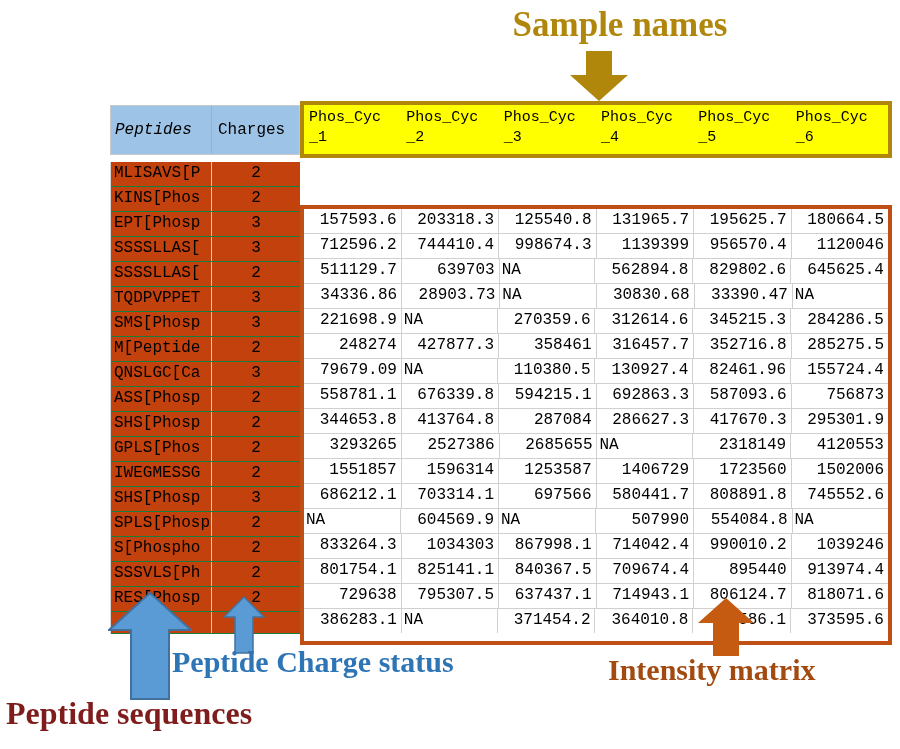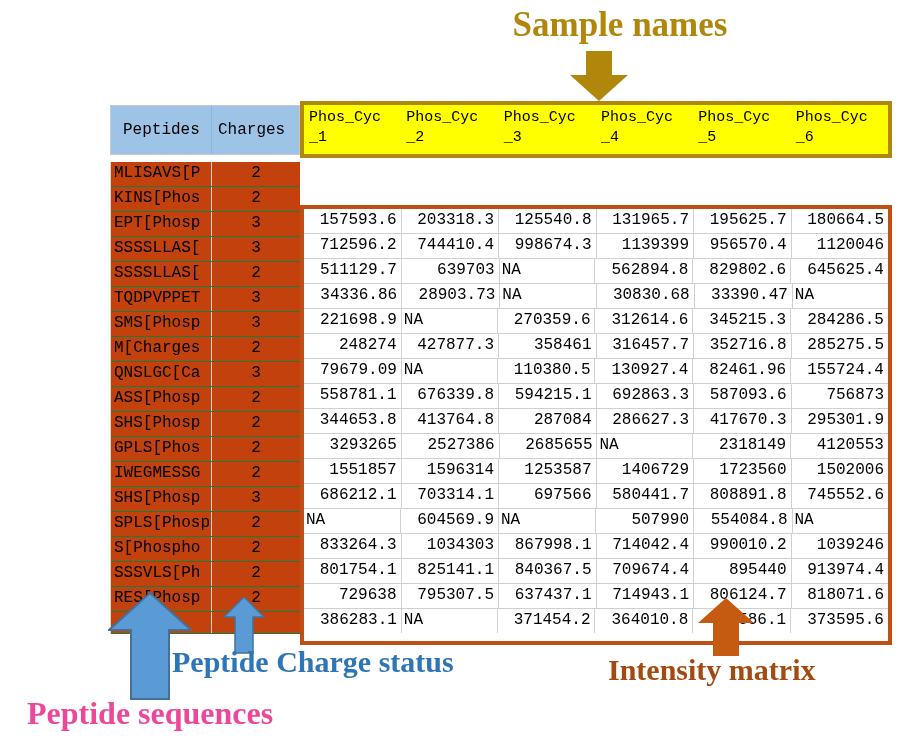--- a/index.html
+++ b/index.html
@@ -10,22 +10,22 @@
 
   
   .title{left:455px;top:3px;width:330px;text-align:center;
          font:bold 35px/44px "Liberation Serif",serif;color:#B0860B;}
   .gold-arrow{left:570px;top:51px;}
 
   
   .blue-header{left:110px;top:105px;width:190px;height:50px;display:flex;
                background:#9DC3E6;border:1px solid #c9c9c9;box-sizing:border-box;
                font-size:16px;color:#000;align-items:center;}
-  .pep-h{width:101px;padding-left:12px;border-right:1px solid #8fb4d9;height:100%;
-         display:flex;align-items:center;box-sizing:border-box;}
+  .pep-h{width:101px;padding-left:4px;border-right:1px solid #8fb4d9;height:100%;
+         display:flex;align-items:center;box-sizing:border-box;font-style:italic;}
   .chg-h{width:87px;padding-left:6px;display:flex;align-items:center;height:100%;}
   .left-rows{left:110px;top:162px;width:190px;border-left:1px solid #d6d6d6;
              box-sizing:border-box;font-size:16px;}
   .lrow{display:flex;height:24px;line-height:23px;border-bottom:1px solid #15803d;background:#c2410c;justify-content:center;}
   .lrow .pep{width:101px;padding-left:3px;overflow:hidden;white-space:nowrap;
              border-right:1px solid #d0d0d0;}
   .lrow .chg{width:88px;text-align:center;}
   .lrow.empty{height:21px;}
 
   
@@ -37,21 +37,21 @@
   
   .matrix-box{left:300px;top:158px;width:592px;height:440px;background:#ffffff;
               border:4px solid #C04F16;box-sizing:border-box;font-size:16px;margin-top:47px;}
   .mrow{display:flex;height:24px;line-height:23px;}
   .mrow:not(:last-child){border-bottom:1px solid #d0d0d0;}
   .mrow .val{flex:1;text-align:right;padding-right:4px;overflow:hidden;white-space:nowrap;}
   .mrow .val:not(:last-child){border-right:1px solid #d0d0d0;}
   .mrow .val.na{text-align:left;padding-right:0;padding-left:2px;}
 
   
-  .seq-label{left:6px;top:695px;font:bold 32px "Liberation Serif",serif;color:#ec4899;white-space:nowrap;margin-left:21px;}
+  .seq-label{left:6px;top:695px;font:bold 32px "Liberation Serif",serif;color:#7f1d1d;white-space:nowrap;}
   .charge-label{left:172px;top:645px;font:bold 30px "Liberation Serif",serif;color:#2E75B6;white-space:nowrap;}
   .intensity-label{left:608px;top:653px;font:bold 30px "Liberation Serif",serif;color:#A34A10;white-space:nowrap;}
   .big-blue-arrow{left:108px;top:592px;}
   .small-blue-arrow{left:223px;top:596px;}
   .orange-arrow{left:698px;top:598px;}
 </style>
 </head>
 <body>
 
 <div>
@@ -89,21 +89,21 @@
       </div>
       <div class="lrow">
         <div class="cell pep">TQDPVPPET</div>
         <div class="cell chg">3</div>
       </div>
       <div class="lrow">
         <div class="cell pep">SMS[Phosp</div>
         <div class="cell chg">3</div>
       </div>
       <div class="lrow">
-        <div class="cell pep">M[Charges</div>
+        <div class="cell pep">M[Peptide</div>
         <div class="cell chg">2</div>
       </div>
       <div class="lrow">
         <div class="cell pep">QNSLGC[Ca</div>
         <div class="cell chg">3</div>
       </div>
       <div class="lrow">
         <div class="cell pep">ASS[Phosp</div>
         <div class="cell chg">2</div>
       </div>

